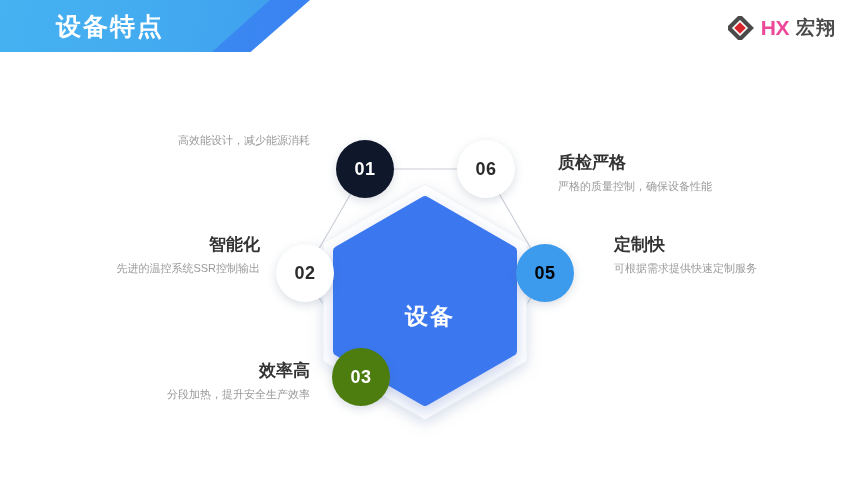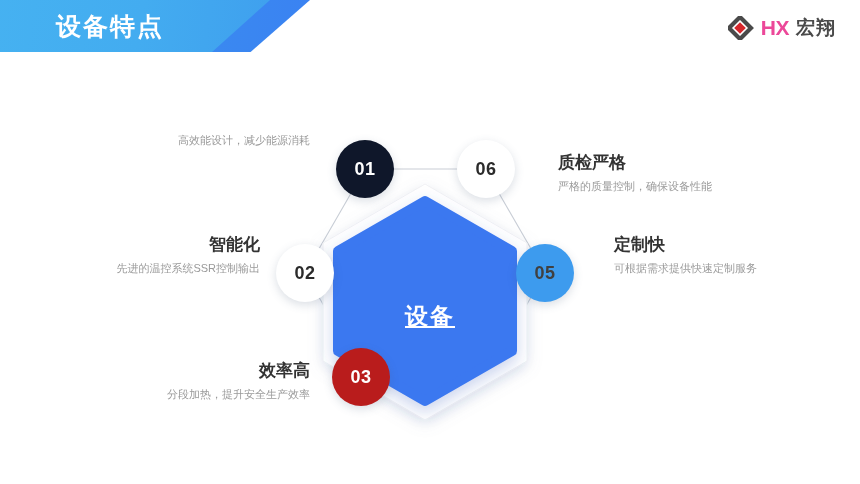--- a/index.html
+++ b/index.html
@@ -125,21 +125,20 @@
     position: absolute;
     left: 370px; top: 238px;
     width: 120px;
     text-align: center;
     color: #ffffff;
     font-size: 23px;
     font-weight: bold;
     line-height: 32px;
     letter-spacing: 2px;
     pointer-events: none;
-    text-decoration: underline;
   }
 </style>
 </head>
 <body>
 
 <div class="header">
   <div class="banner-back"></div>
   <div class="banner-front"></div>
   <div class="banner-title">设备特点</div>
 
@@ -177,26 +176,26 @@
   </div>
 
   <div class="node" id="node01" style="left:336px; top:78px;  background:#0f172a; color:#ffffff;">
     <span>01</span>
   </div>
 
   <div class="node light" id="node02" style="left:276px; top:182px;">
     <span>02</span>
   </div>
 
-  <div class="node" id="node03" style="left:332px; top:286px; background:#b91c1c; color:#ffffff;">
+  <div class="node" id="node03" style="left:332px; top:286px; background:#4d7c0f; color:#ffffff;">
     <span>03</span>
   </div>
 
 
-  <div class="node" id="node05" style="left:516px; top:182px; background:#3D9BEE; color:#404040;">
+  <div class="node" id="node05" style="left:516px; top:182px; background:#3D9BEE; color:#000000;">
     <span>05</span>
   </div>
 
   <div class="node light" id="node06" style="left:457px; top:78px;">
     <span>06</span>
   </div>
 
   <div class="item-text left" style="left:20px; top:66px; width:290px;">
     <div class="d">高效能设计，减少能源消耗</div>
   </div>

